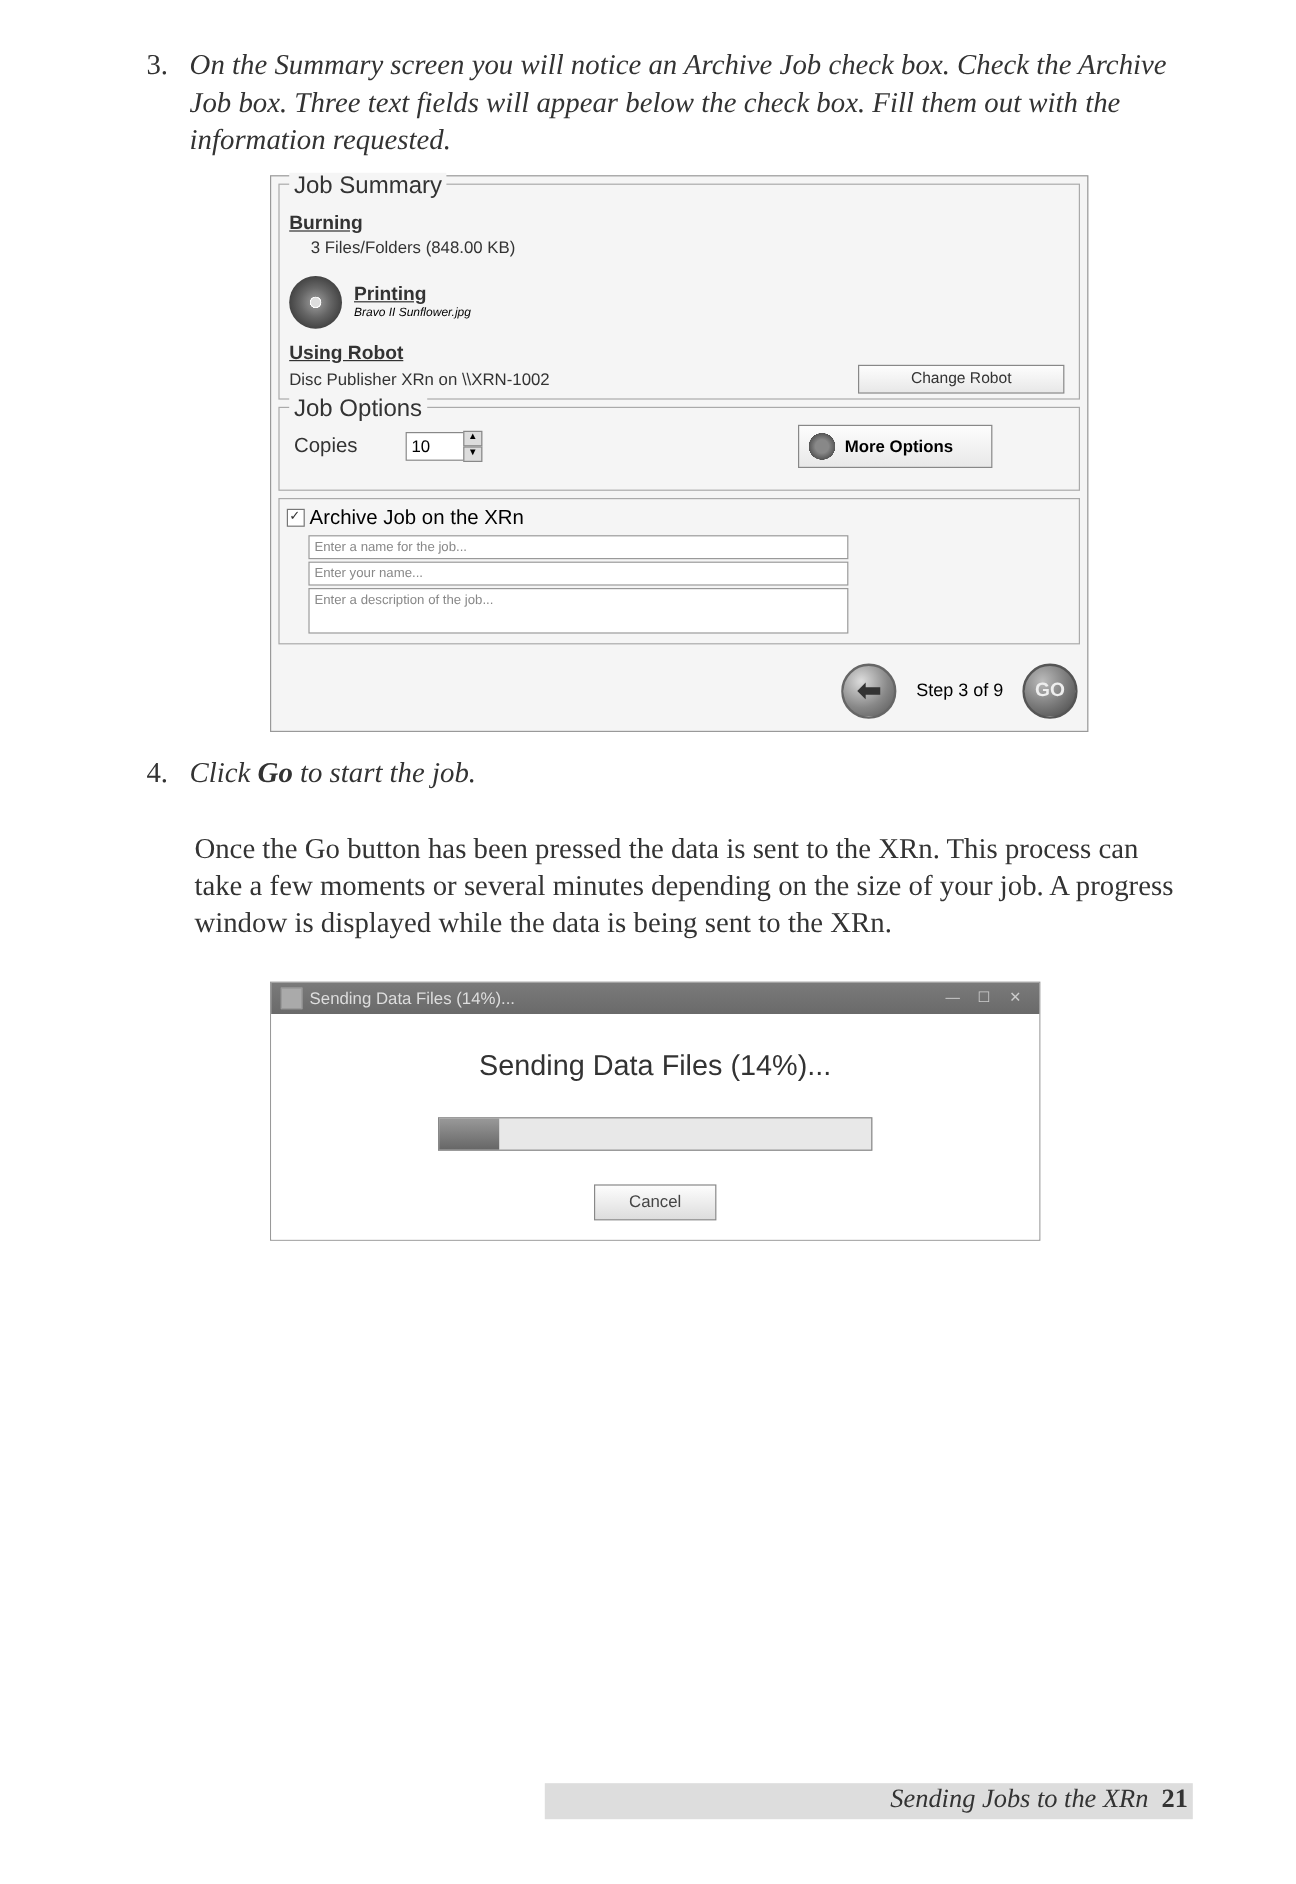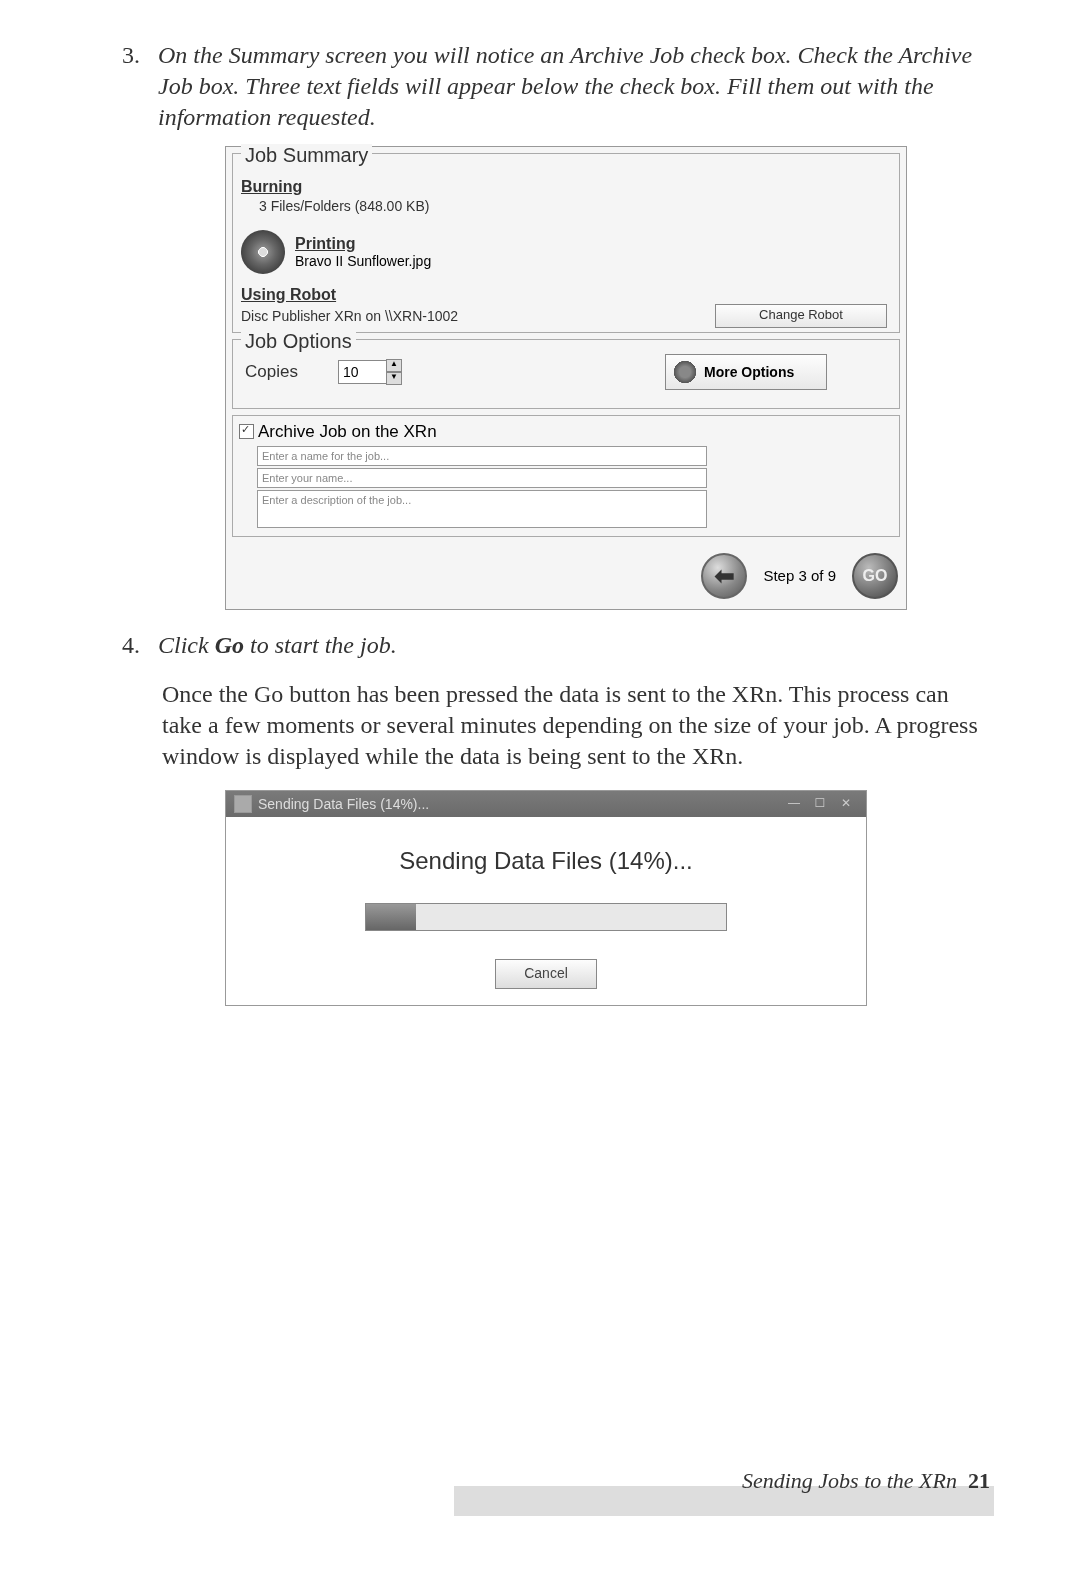--- a/index.html
+++ b/index.html
@@ -257,21 +257,21 @@
       align-items: center;
       justify-content: center;
       color: #eee;
       font-weight: bold;
       font-size: 16px;
     }
     .body-para {
       font-size: 24px;
       line-height: 1.3;
       color: #333;
-      margin: 18px 0;
+      margin: 32px 0;
       padding-left: 72px;
     }
     .screenshot-2 {
       margin: 12px 0 20px 135px;
       width: 640px;
       border: 1px solid #999;
       font-family: Arial, sans-serif;
     }
     .titlebar {
       background: linear-gradient(#7a7a7a, #6a6a6a);
@@ -330,21 +330,21 @@
       height: 28px;
       background: linear-gradient(#fdfdfd, #ddd);
       border: 1px solid #888;
       font-size: 14px;
       line-height: 26px;
       margin: 0 auto;
       color: #444;
     }
     .footer {
       position: absolute;
-      bottom: 76px;
+      bottom: 58px;
       right: 90px;
       font-style: italic;
       font-size: 22px;
       color: #333;
     }
     .footer-bar {
       position: absolute;
       bottom: 54px;
       right: 86px;
       width: 540px;
@@ -371,21 +371,21 @@
     <div class="fieldset">
       <div class="legend">Job Summary</div>
       <div style="margin-top:20px;">
         <span class="link-underline">Burning</span>
         <div class="sub-text">3 Files/Folders (848.00 KB)</div>
       </div>
       <div class="printing-row">
         <div class="disc-icon"></div>
         <div class="printing-text-block">
           <span class="link-underline">Printing</span>
-          <span style="font-size:14px;">Bravo II Sunflower.jpg</span>
+          <span style="font-size:10px;font-style:italic;">Bravo II Sunflower.jpg</span>
         </div>
       </div>
       <div class="using-robot-row">
         <span class="link-underline">Using Robot</span>
         <div class="sub-text" style="margin-left:0;margin-top:4px;">Disc Publisher XRn  on \\XRN-1002</div>
         <div class="change-robot-btn">Change Robot</div>
       </div>
     </div>
 
     <div class="fieldset">

